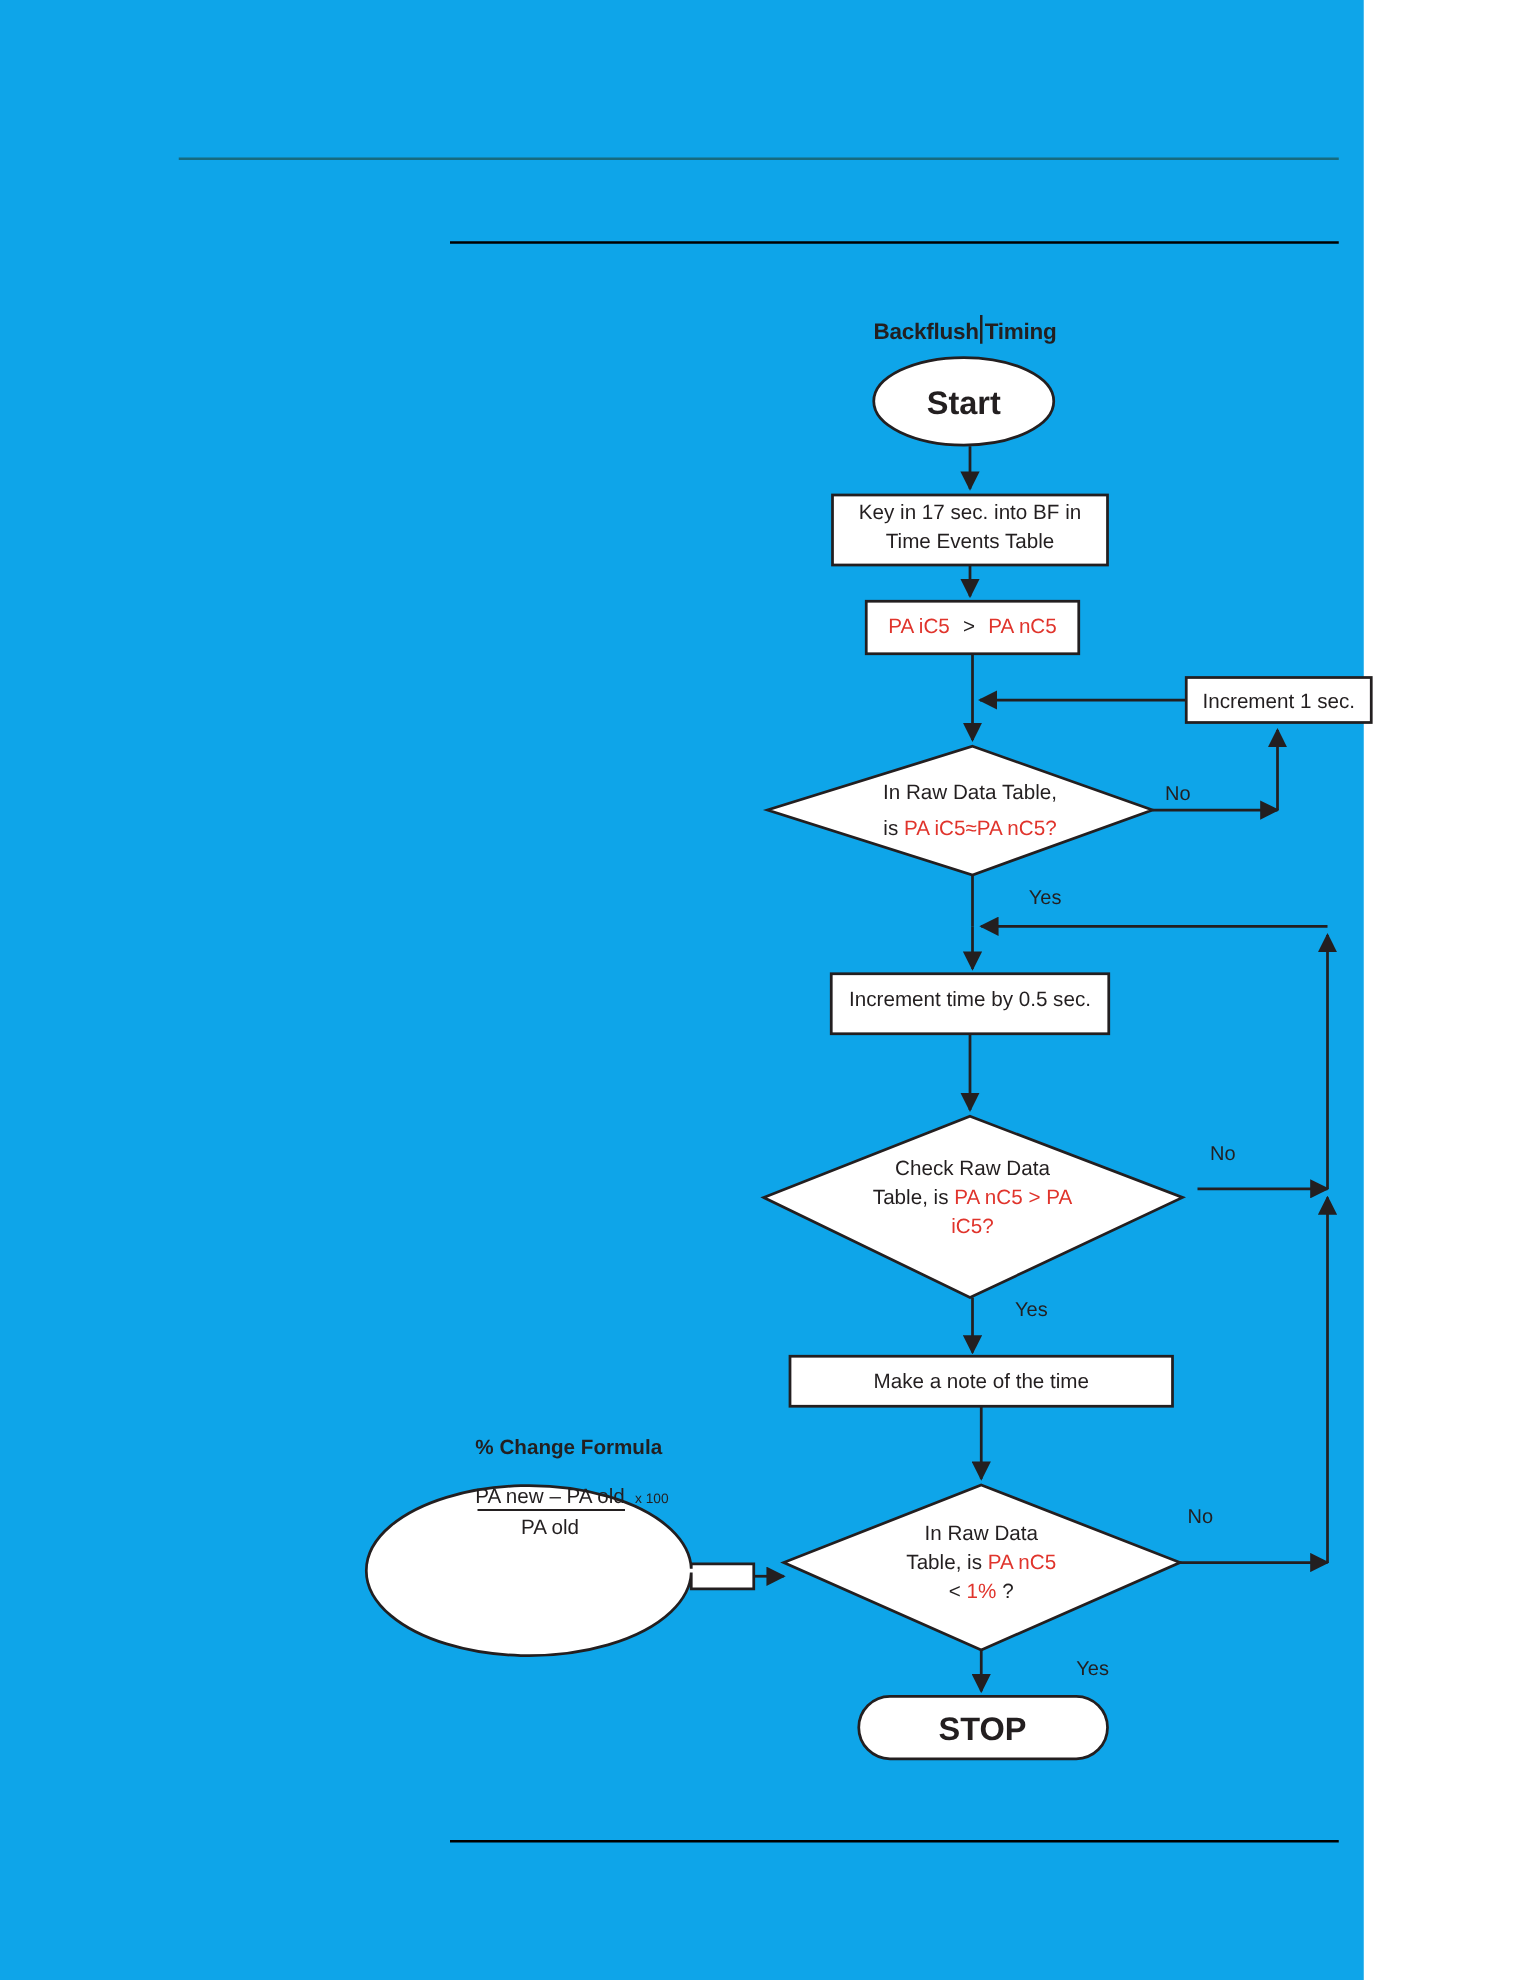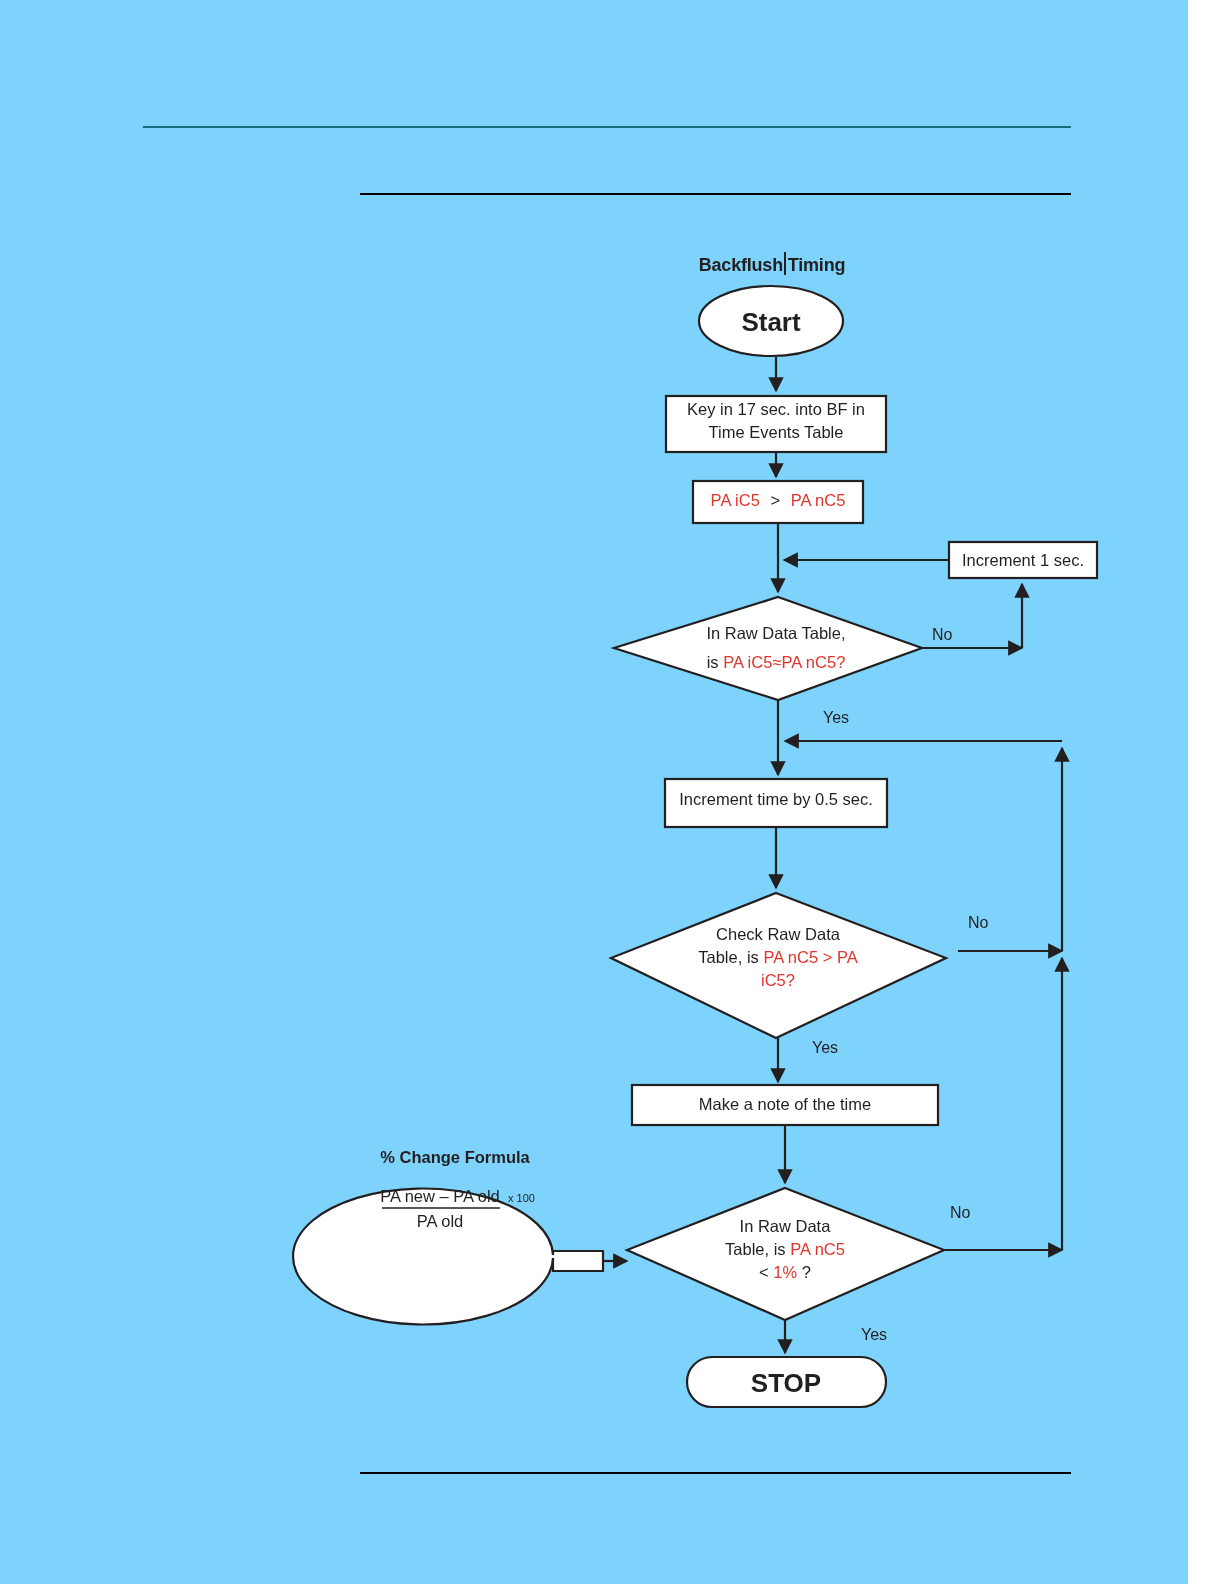--- a/index.html
+++ b/index.html
@@ -10,23 +10,23 @@
   body {
     width: 1224px;
     height: 1584px;
     position: relative;
     font-family: "Liberation Sans", sans-serif;
     overflow: hidden;
   }
   #page {
     position: absolute;
     left: 0; top: 0;
-    width: 1188px;
+    width: 1091px;
     height: 1584px;
-    background: #7dd3fc;
+    background: #0ea5e9;
   }
   .rule-top {
     position: absolute;
     left: 143px;
     top: 126px;
     width: 928px;
     height: 0;
     border-top: 2px solid #166B7F;
   }
   .rule-body-top {

